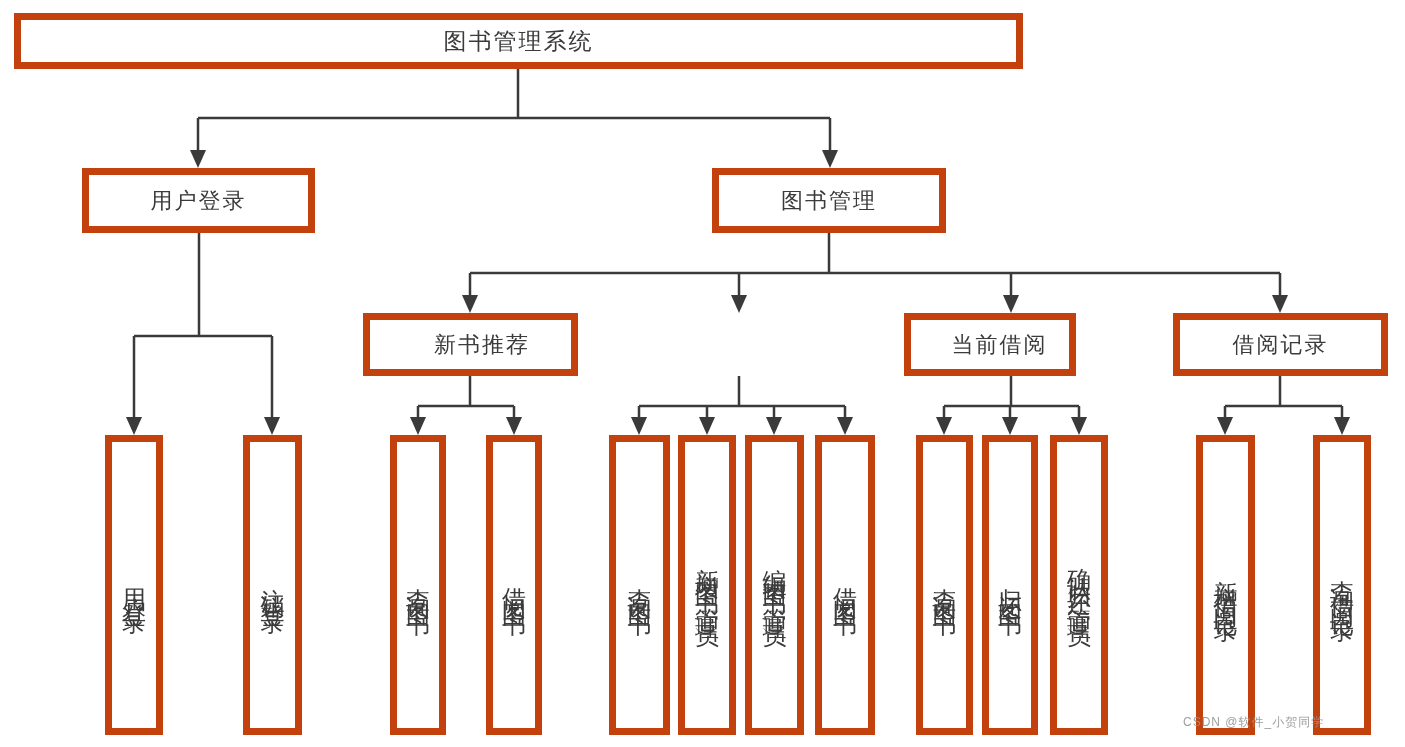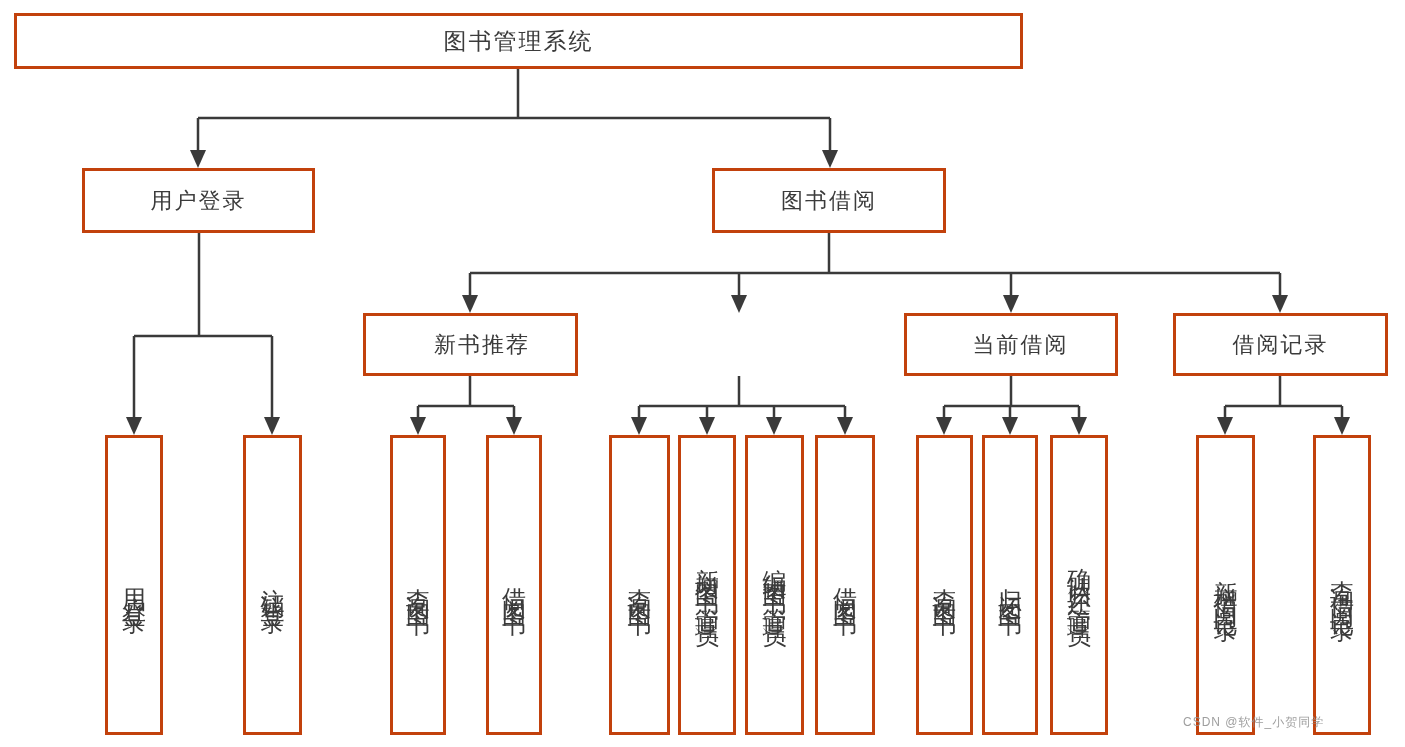--- a/index.html
+++ b/index.html
@@ -15,21 +15,21 @@
     background: #ffffff;
   }
   .connectors {
     position: absolute; left: 0; top: 0;
     pointer-events: none;
   }
   .node {
     position: absolute;
     box-sizing: border-box;
     background: #ffffff;
-    border: 3px solid #c2410c;
+    border: 7px solid #c2410c;
     display: flex;
     align-items: center;
     justify-content: center;
     color: #3b3b3b;
   }
   .node-h .label {
     font-size: 22px;
     letter-spacing: 2px;
     white-space: nowrap;
   }
@@ -101,27 +101,27 @@
   </svg>
 
   <div class="node node-h node-root" style="left:14px; top:13px; width:1009px; height:56px;">
     <span class="label">图书管理系统</span>
   </div>
 
   <div class="node node-h" style="left:82px; top:168px; width:233px; height:65px;">
     <span class="label">用户登录</span>
   </div>
   <div class="node node-h" style="left:712px; top:168px; width:234px; height:65px;">
-    <span class="label">图书借阅</span>
+    <span class="label">图书管理</span>
   </div>
 
   <div class="node node-h" style="left:363px; top:313px; width:215px; height:63px;padding-left:23px;">
     <span class="label">新书推荐</span>
   </div>
-  <div class="node node-h" style="left:904px; top:313px; width:214px; height:63px;padding-left:19px;">
+  <div class="node node-h" style="left:904px; top:313px; width:172px; height:63px;padding-left:19px;">
     <span class="label">当前借阅</span>
   </div>
   <div class="node node-h" style="left:1173px; top:313px; width:215px; height:63px;">
     <span class="label">借阅记录</span>
   </div>
 
   <div class="node node-v" style="left:105px; top:435px; width:58px; height:300px;">
     <span class="label">用户登录</span>
   </div>
   <div class="node node-v" style="left:243px; top:435px; width:59px; height:300px;">

